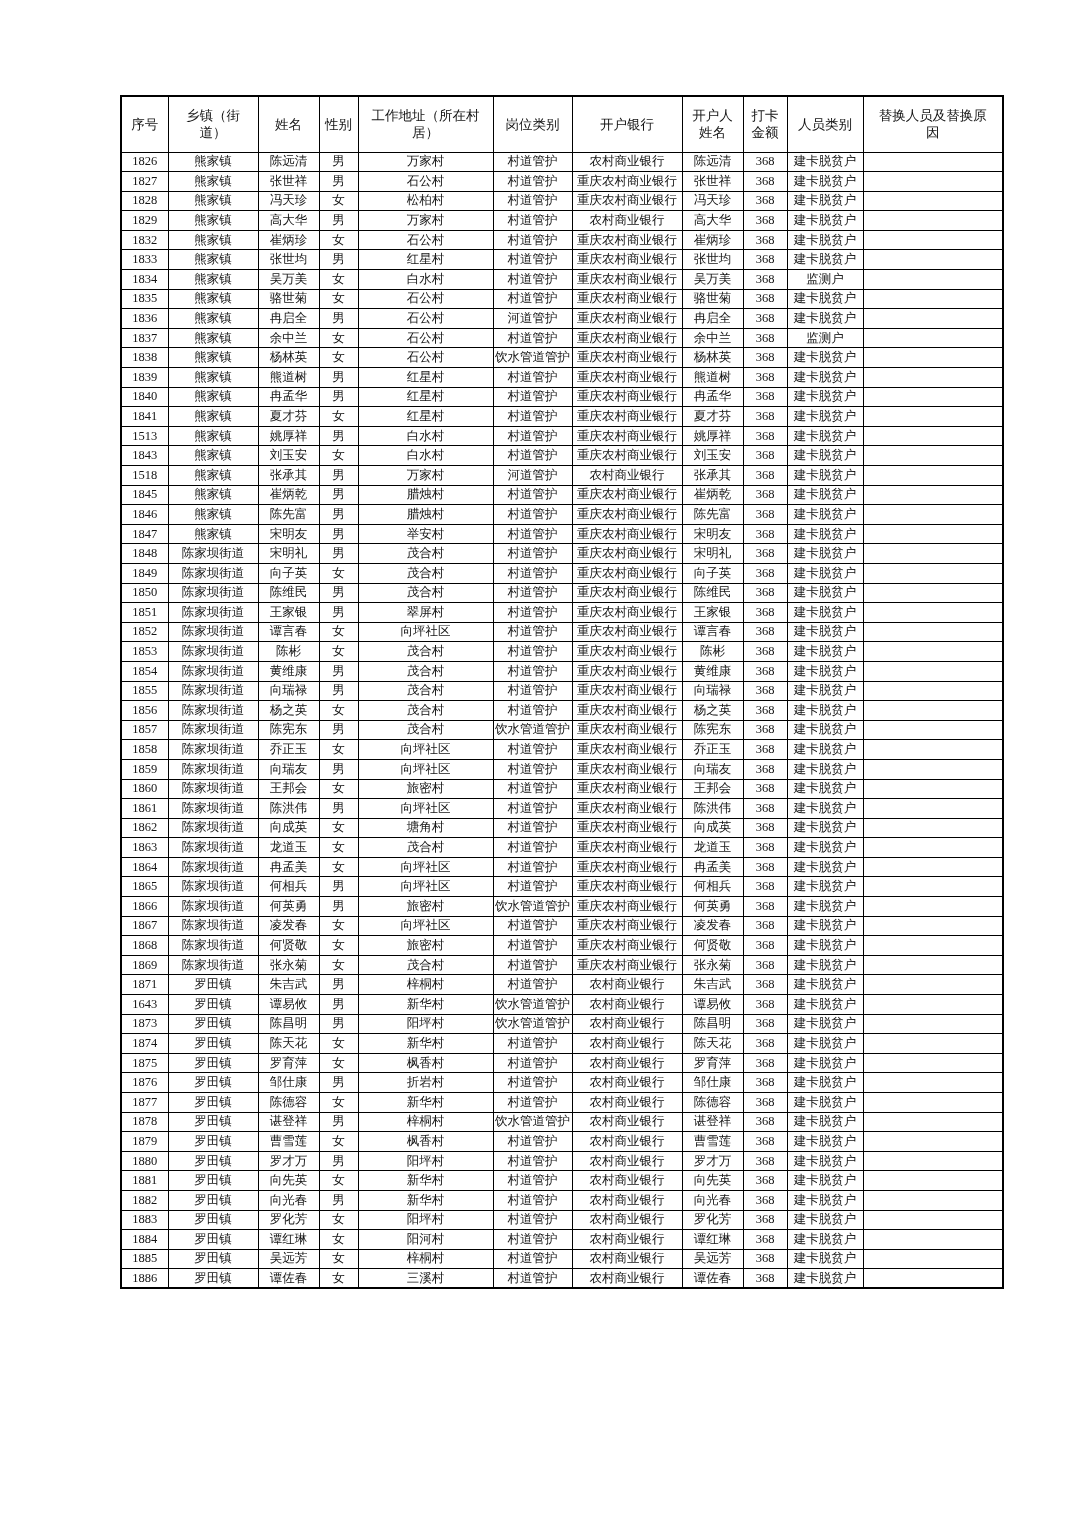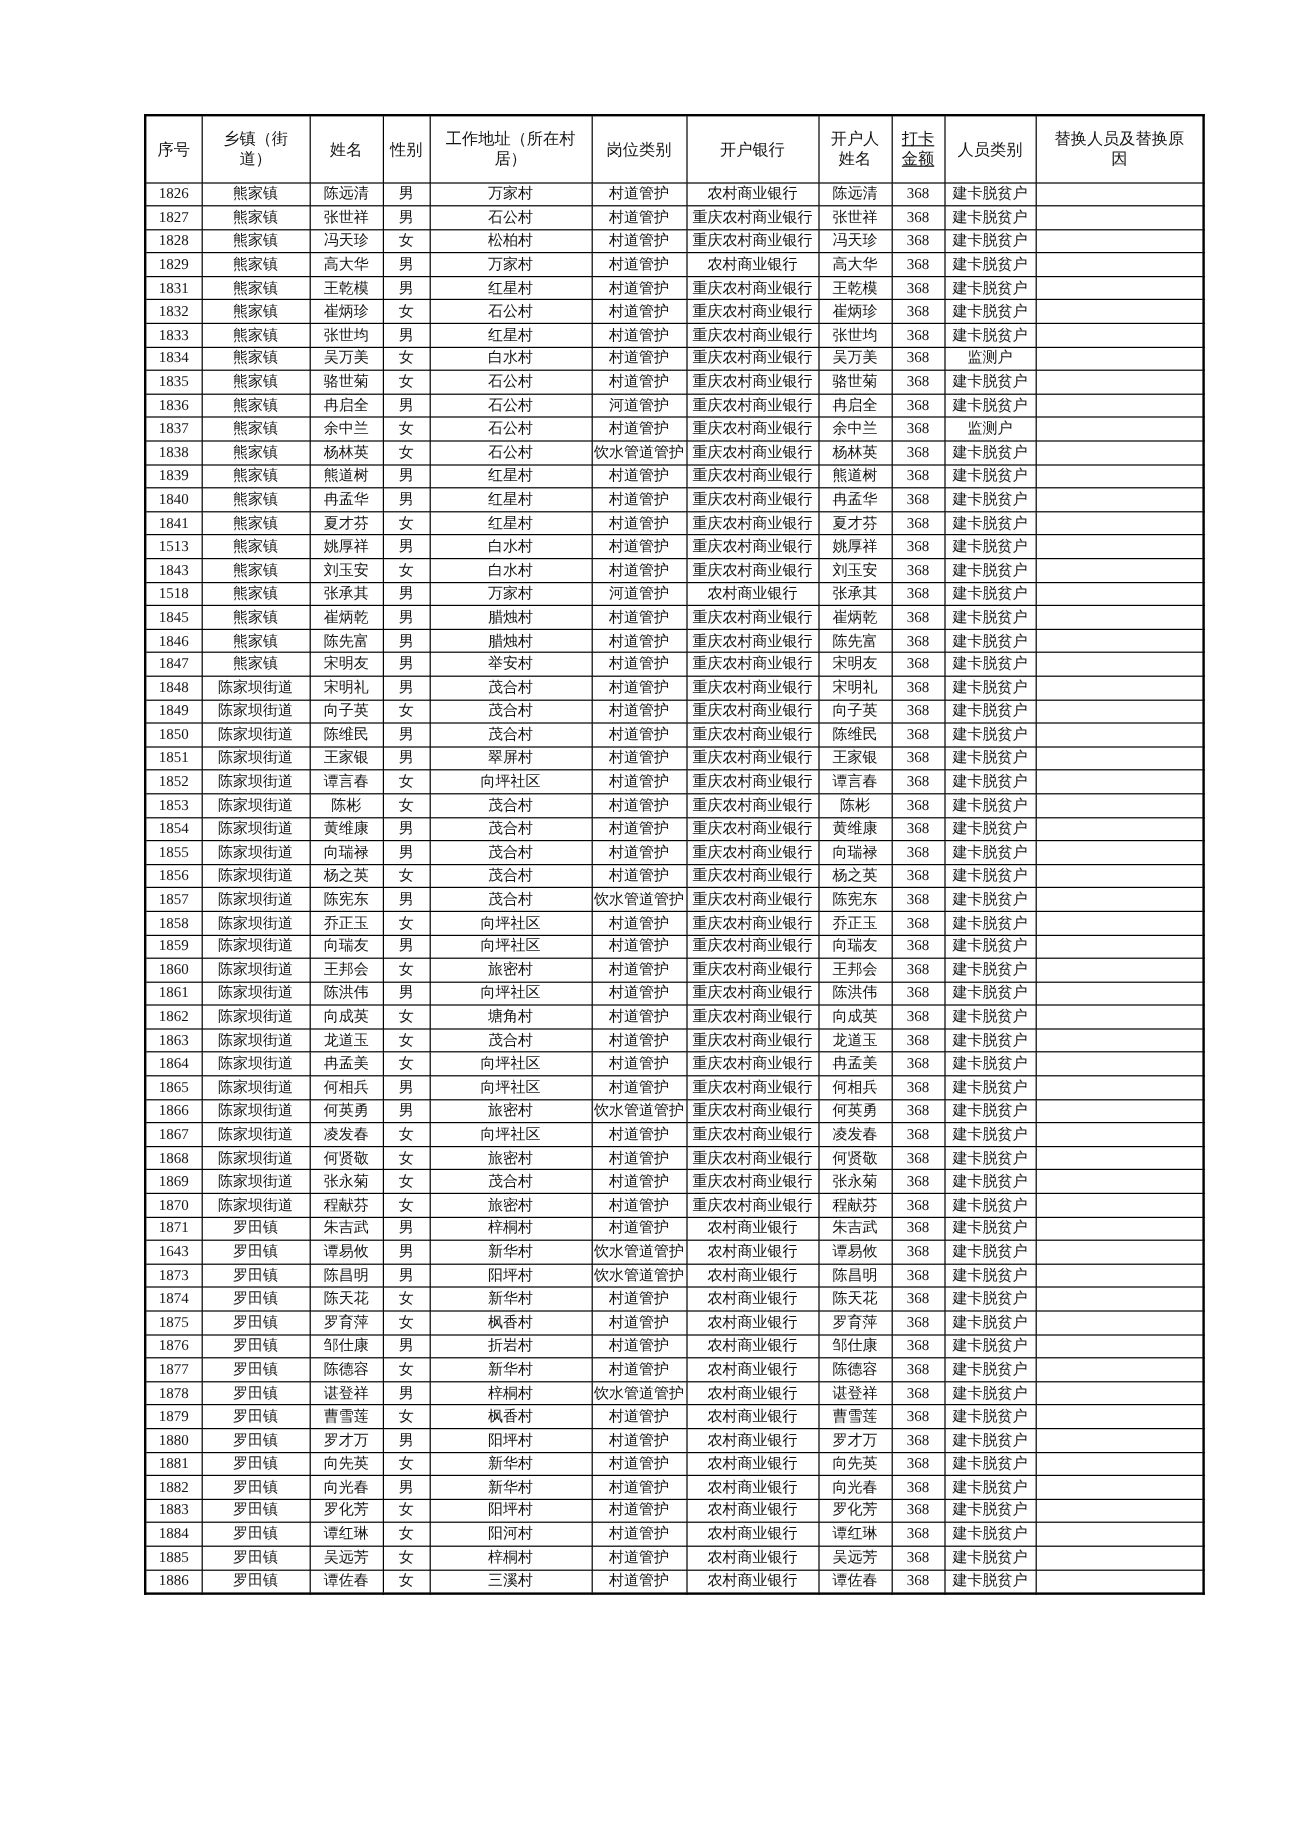--- a/index.html
+++ b/index.html
@@ -71,21 +71,21 @@
     <thead>
       <tr id="header-row">
           <th><span class="lbl">序号</span></th>
           <th><span class="lbl" style="max-width: 60px;">乡镇（街道）</span></th>
           <th><span class="lbl">姓名</span></th>
           <th><span class="lbl">性别</span></th>
           <th><span class="lbl" style="max-width: 115px;">工作地址（所在村居）</span></th>
           <th><span class="lbl">岗位类别</span></th>
           <th><span class="lbl">开户银行</span></th>
           <th><span class="lbl" style="max-width: 45px;">开户人姓名</span></th>
-          <th><span class="lbl" style="max-width: 30px; text-decoration: underline;">打卡金额</span></th>
+          <th><span class="lbl" style="max-width: 30px;">打卡金额</span></th>
           <th><span class="lbl">人员类别</span></th>
           <th><span class="lbl" style="max-width: 118px;">替换人员及替换原因</span></th>
         </tr>
     </thead>
     <tbody id="table-body">
         <tr>
           <td>1826</td>
           <td>熊家镇</td>
           <td>陈远清</td>
           <td>男</td>
@@ -130,33 +130,20 @@
           <td>男</td>
           <td>万家村</td>
           <td>村道管护</td>
           <td>农村商业银行</td>
           <td>高大华</td>
           <td>368</td>
           <td>建卡脱贫户</td>
           <td></td>
         </tr>
         <tr>
-          <td>1831</td>
-          <td>熊家镇</td>
-          <td>王乾模</td>
-          <td>男</td>
-          <td>红星村</td>
-          <td>村道管护</td>
-          <td>重庆农村商业银行</td>
-          <td>王乾模</td>
-          <td>368</td>
-          <td>建卡脱贫户</td>
-          <td></td>
-        </tr>
-        <tr>
           <td>1832</td>
           <td>熊家镇</td>
           <td>崔炳珍</td>
           <td>女</td>
           <td>石公村</td>
           <td>村道管护</td>
           <td>重庆农村商业银行</td>
           <td>崔炳珍</td>
           <td>368</td>
           <td>建卡脱贫户</td>
@@ -632,33 +619,20 @@
         </tr>
         <tr>
           <td>1869</td>
           <td>陈家坝街道</td>
           <td>张永菊</td>
           <td>女</td>
           <td>茂合村</td>
           <td>村道管护</td>
           <td>重庆农村商业银行</td>
           <td>张永菊</td>
-          <td>368</td>
-          <td>建卡脱贫户</td>
-          <td></td>
-        </tr>
-        <tr>
-          <td>1870</td>
-          <td>陈家坝街道</td>
-          <td>程献芬</td>
-          <td>女</td>
-          <td>旅密村</td>
-          <td>村道管护</td>
-          <td>重庆农村商业银行</td>
-          <td>程献芬</td>
           <td>368</td>
           <td>建卡脱贫户</td>
           <td></td>
         </tr>
         <tr>
           <td>1871</td>
           <td>罗田镇</td>
           <td>朱吉武</td>
           <td>男</td>
           <td>梓桐村</td>

